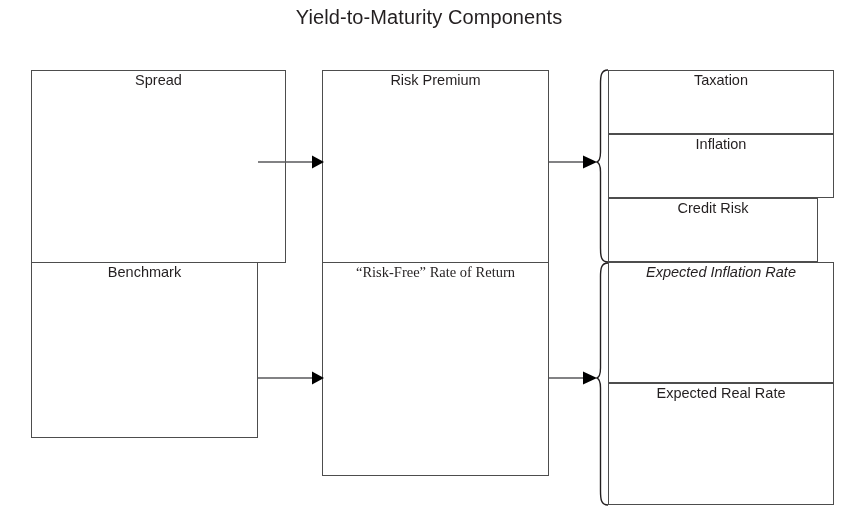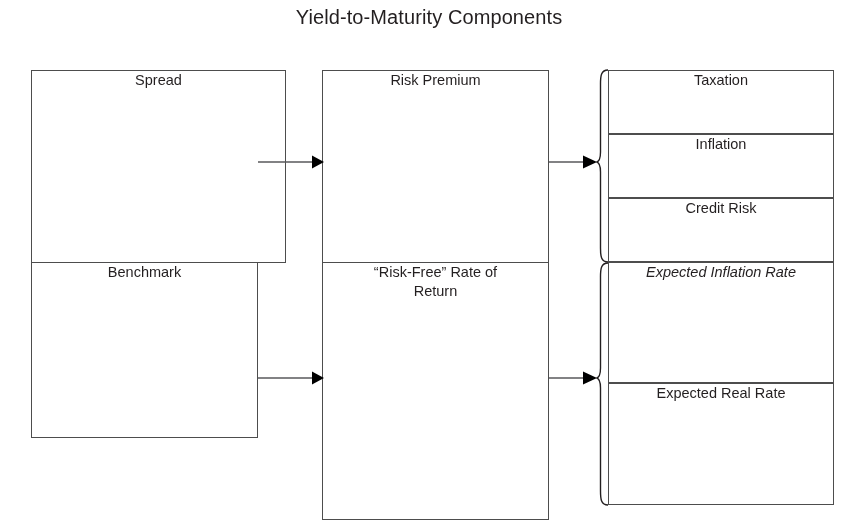--- a/index.html
+++ b/index.html
@@ -45,25 +45,25 @@
     font-size: 14.5px;
     line-height: 19px;
     color: #231f20;
     padding: 0 6px;
   }
   
   #box-spread     { left: 31px;  top: 70px;  width: 255px; height: 193px; border-bottom-width: 0.7px; }
   #box-benchmark  { left: 31px;  top: 262px; width: 227px; height: 176px; }
   
   #box-risk-premium { left: 322px; top: 70px;  width: 227px; height: 193px; border-bottom-width: 0.7px; }
-  #box-riskfree     { left: 322px; top: 262px; width: 227px; height: 258px; }
+  #box-riskfree     { left: 322px; top: 262px; width: 227px; height: 214px; font-family: Liberation Serif, serif; }
   
   #box-taxation   { left: 608px; top: 70px;  width: 226px; height: 64px; border-bottom-width: 0.7px; }
   #box-liquidity  { left: 608px; top: 134px; width: 226px; height: 64px; border-bottom-width: 0.7px; border-top-width: 0.7px; }
-  #box-credit     { left: 608px; top: 198px; width: 226px; height: 64px; border-top-width: 0.7px; }
+  #box-credit     { left: 608px; top: 198px; width: 210px; height: 64px; border-top-width: 0.7px; }
   #box-inflation  { left: 608px; top: 262px; width: 226px; height: 121px; border-bottom-width: 0.7px; font-style: italic; }
   #box-real       { left: 608px; top: 383px; width: 226px; height: 122px; border-top-width: 0.7px; }
 
   .svg-layer {
     position: absolute;
     left: 0; top: 0;
     width: 858px; height: 520px;
     pointer-events: none;
   }
   .conn-line { stroke: #58595b; stroke-width: 1.6; fill: none; }

